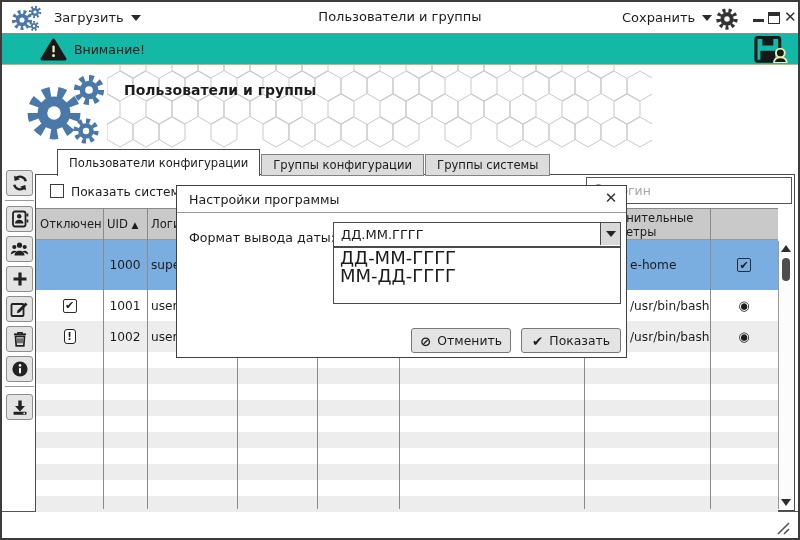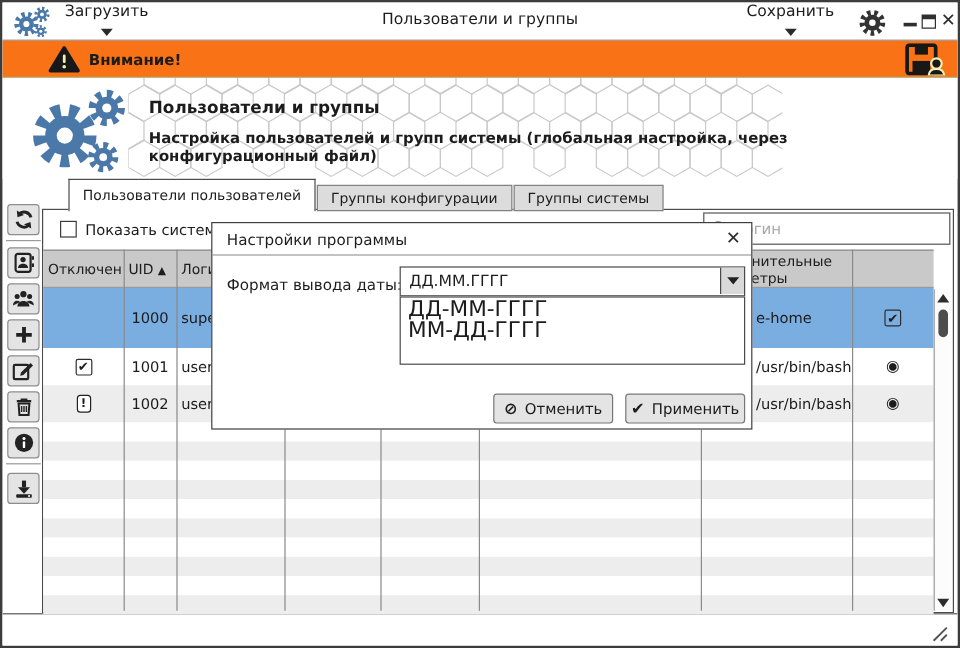--- a/index.html
+++ b/index.html
@@ -7,38 +7,38 @@
   body { font-family:"DejaVu Sans","Liberation Sans",sans-serif; color:#1c1c1c; }
   .abs { position:absolute; }
   #window { position:relative; width:800px; height:540px; background:#fff;
             border:2px solid #3c3c3c; overflow:hidden; }
 
   
   #titlebar { left:0; top:0; width:100%; height:32px; background:#fff;
               border-bottom:1.5px solid #8a8a8a; }
   #app-icon { left:7px; top:2px; }
   .tb-btn { top:0; height:31px; display:flex; align-items:center; gap:7px;
-            font-size:13px; cursor:default;flex-direction:column; }
+            font-size:13px; cursor:default; }
   #load-btn { left:52px; }
   #save-btn { left:620px; }
   .caret-down { width:0; height:0; border-left:5px solid transparent;
                 border-right:5px solid transparent; border-top:6px solid #2a2a2a; }
   #tb-title { left:0; top:7px; width:100%; text-align:center; font-size:13px;
               pointer-events:none; }
   #settings-btn { left:713px; top:5px; width:24px; height:24px; }
   .winctl { top:9px; width:14px; height:14px; }
   #min-btn { left:751px; } #min-btn div { margin-top:8px; width:11px; height:0;
              border-top:3px solid #2f2f2f; }
   #max-btn { left:766px; } #max-btn div { width:12px; height:12px;
              border:1.7px solid #2f2f2f; border-top:4px solid #2f2f2f; margin-top:1px;}
   #close-btn { left:782px; top:6px; font-size:15px; font-weight:bold; color:#2f2f2f; }
 
   
-  #warning-bar { left:0; top:32px; width:100%; height:31px; background:#f97316;
-                 border-bottom:1px solid #b9b682;font-weight:bold; }
+  #warning-bar { left:0; top:32px; width:100%; height:31px; background:#14b8a6;
+                 border-bottom:1px solid #b9b682; }
   #warn-tri { left:38px; top:3px; }
   #warning-text { left:72px; top:8px; font-size:12.5px; }
   #floppy-btn { left:752px; top:2px; }
 
   
   #header { left:0; top:63px; width:100%; height:84px; background:#fff; overflow:hidden; }
   #hex-bg { left:105px; top:0; }
   #logo { left:12px; top:6px; }
   #hdr-title { left:122px; top:17px; font-size:14px; font-weight:bold; }
   #hdr-sub { left:122px; top:42px; width:660px; font-size:12.4px; font-weight:600; }
@@ -264,25 +264,24 @@
         <circle cx="40" cy="42" r="16.38" fill="#4a78a8"></circle>
         <circle cx="40" cy="42" r="6.72" fill="#ffffff"></circle>
         <circle cx="75" cy="19" r="12" fill="none" stroke="#4a78a8" stroke-width="6.24" pathLength="16" stroke-dasharray="1 1"></circle>
         <circle cx="75" cy="19" r="9.36" fill="#4a78a8"></circle>
         <circle cx="75" cy="19" r="3.84" fill="#ffffff"></circle>
         <circle cx="72" cy="60" r="10" fill="none" stroke="#4a78a8" stroke-width="5.2" pathLength="16" stroke-dasharray="1 1"></circle>
         <circle cx="72" cy="60" r="7.800000000000001" fill="#4a78a8"></circle>
         <circle cx="72" cy="60" r="3.2" fill="#ffffff"></circle>
       </svg>
     <div id="hdr-title" class="abs">Пользователи и группы</div>
-    <div id="hdr-sub" class="abs">Настройка пользователей и групп системы (глобальная настройка, через конфигурационный файл)</div>
   </div>
 
   <div id="tabs" class="abs">
-    <div class="tab active">Пользователи пользователей</div>
+    <div class="tab active">Пользователи конфигурации</div>
     <div class="tab">Группы конфигурации</div>
     <div class="tab">Группы системы</div>
   </div>
 
   <div class="abs side-btn" style="top:168px">
     <svg width="18" height="18" viewBox="0 0 18 18">
       <path d="M14.8 7.2A6 6 0 0 0 4.6 4.6" fill="none" stroke="#222" stroke-width="2.4"></path>
       <polygon points="3,1.5 3.6,7 9,5.2" fill="#222"></polygon>
       <path d="M3.2 10.8a6 6 0 0 0 10.2 2.6" fill="none" stroke="#222" stroke-width="2.4"></path>
       <polygon points="15,16.5 14.4,11 9,12.8" fill="#222"></polygon>
@@ -447,17 +446,17 @@
     <div id="combo-pop" class="abs">
       <div class="opt">ДД-ММ-ГГГГ</div>
       <div class="opt">ММ-ДД-ГГГГ</div>
     </div>
     <div id="cancel-btn" class="abs dlg-btn">
       <span class="glyph" style="font-size:13.5px">⊘</span>
       <span>Отменить</span>
     </div>
     <div id="apply-btn" class="abs dlg-btn">
       <span class="glyph" style="font-size:13.5px">✔</span>
-      <span>Применить</span>
+      <span>Показать</span>
     </div>
   </div>
 
 </div>
 
 </body></html>

